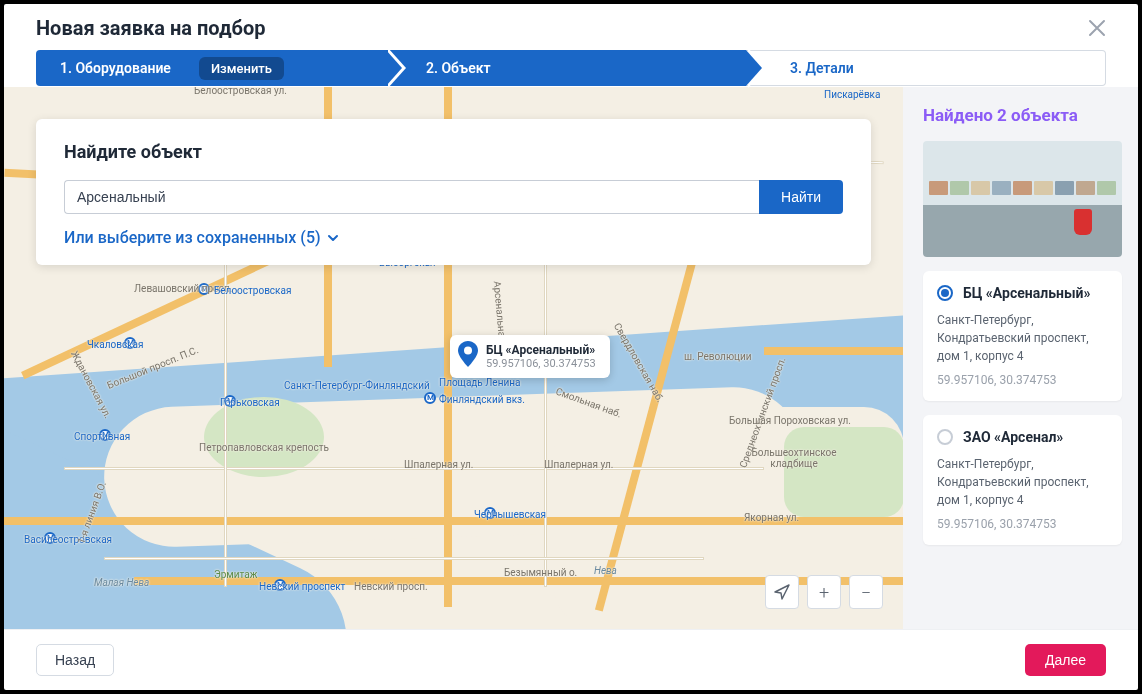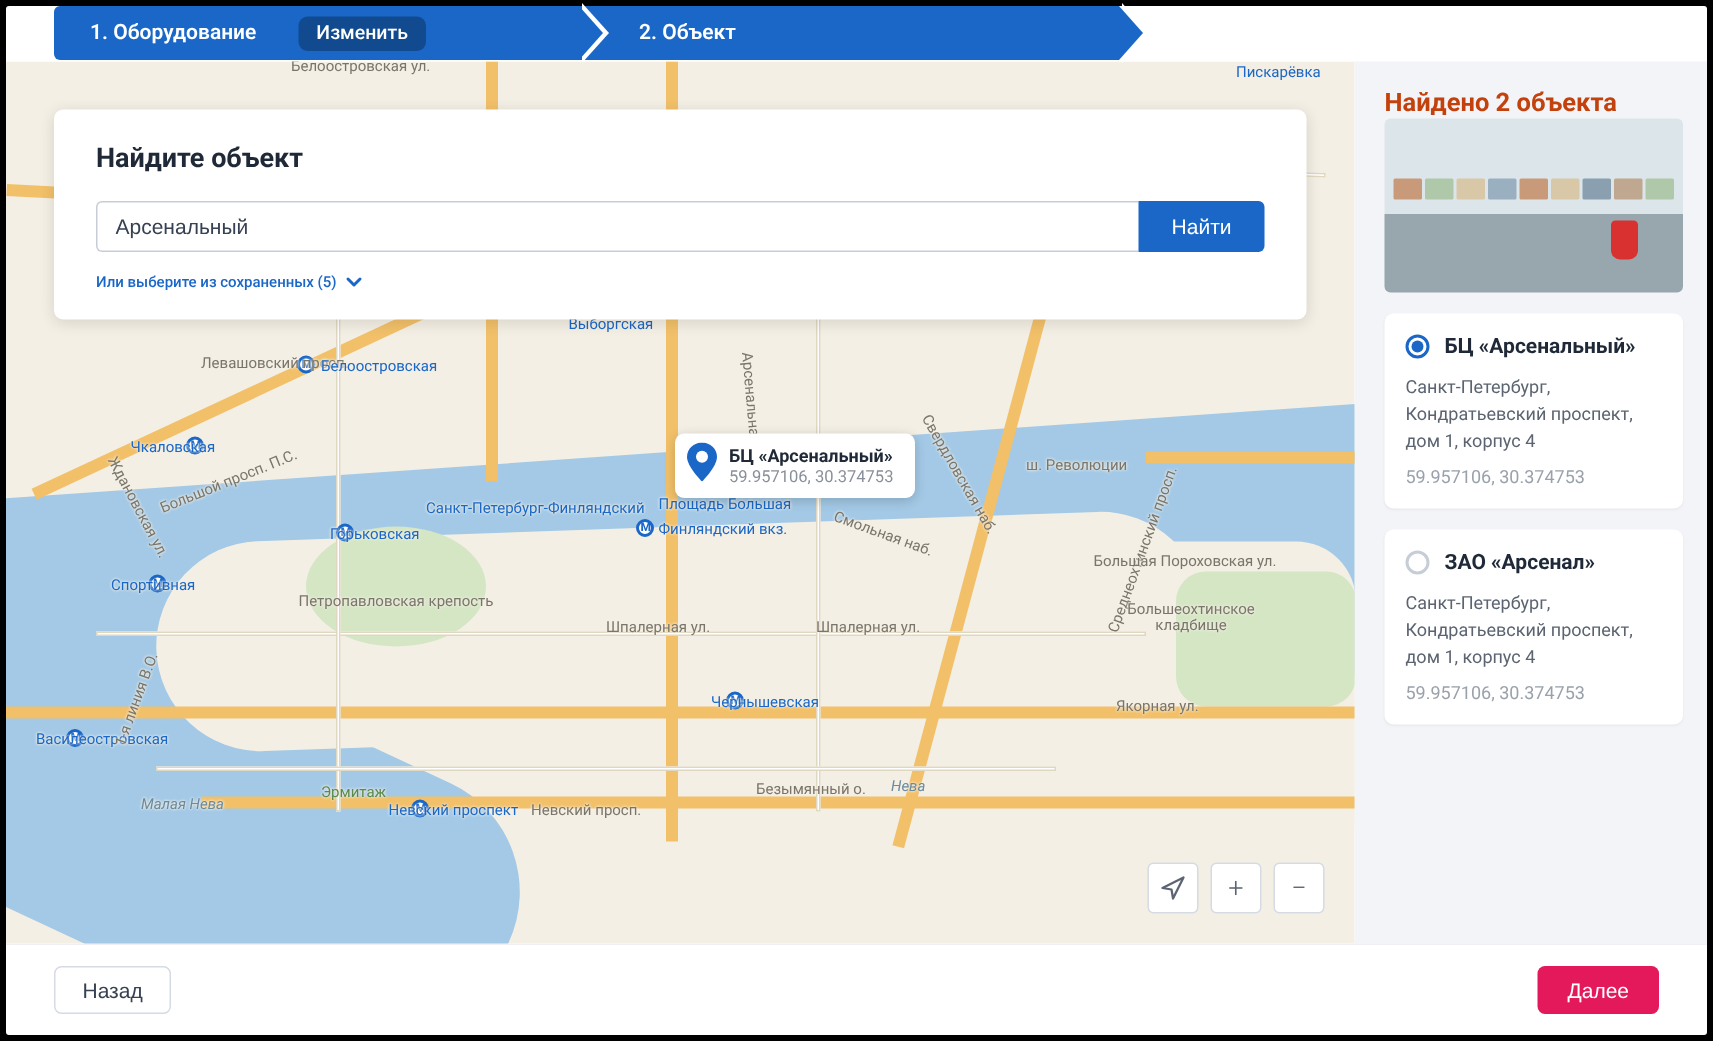--- a/index.html
+++ b/index.html
@@ -43,36 +43,36 @@
   .mlabel { position:absolute; font-size:10px; color:#7a756b; white-space:nowrap; text-shadow:0 0 2px #f4efe4,0 0 2px #f4efe4;}
   .metro { position:absolute; width:12px; height:12px; border:2px solid #1a67c7; border-radius:50%; background:#fff;}
   .metro::after{content:"М"; position:absolute; font-size:8px; color:#1a67c7; left:1px; top:-1px; font-weight:700;}
 
   
   .search-panel { position: absolute; left: 32px; top: 32px; right: 32px; background: #fff; border-radius: 6px; box-shadow: 0 2px 10px rgba(0,0,0,0.12); padding: 22px 28px 18px 28px; z-index:10;}
   .search-title { font-size: 18px; font-weight: 700; color: #1f2937; margin-bottom: 18px; }
   .search-row { display: flex; }
   .search-input { flex: 1; border: 1px solid #c7cdd6; border-right: none; border-radius: 4px 0 0 4px; padding: 8px 12px; font-size: 14px; color: #374151; }
   .search-btn { background: #1a67c7; color: #fff; border: none; padding: 8px 22px; border-radius: 0 4px 4px 0; font-size: 14px; cursor: pointer; font-weight:500;}
-  .saved-link { margin-top: 14px; color: #1a67c7; font-size: 10px; font-weight: 500; display: inline-flex; align-items: center; gap: 6px; cursor: pointer; }
+  .saved-link { margin-top: 14px; color: #1a67c7; font-size: 16px; font-weight: 500; display: inline-flex; align-items: center; gap: 6px; cursor: pointer; }
 
   
   .callout { position: absolute; left: 446px; top: 248px; background: #fff; border-radius: 6px; box-shadow: 0 2px 8px rgba(0,0,0,0.18); padding: 8px 14px 8px 36px; z-index:8;}
   .callout .pin { position:absolute; left:8px; top:6px; width:20px; height:26px; }
   .callout .ctitle { font-size: 12px; font-weight: 700; color: #1f2937; }
   .callout .ccoord { font-size: 11px; color: #8a9099; }
   .pin-dot{position:absolute; left:453px; top:284px; width:6px; height:6px; background:#1a67c7; border-radius:50%; border:2px solid #fff; z-index:7;}
 
   
   .map-ctrls { position: absolute; right: 20px; bottom: 20px; display: flex; gap: 8px; z-index:9;}
   .map-ctrls .btn { width: 34px; height: 34px; background: #fff; border: 1px solid #d5dbe3; border-radius: 4px; display:flex; align-items:center; justify-content:center; color:#5b6470; cursor:pointer; font-size:18px; font-weight:300;}
 
   
   .sidebar { width: 235px; flex-shrink: 0; background: #f3f4f7; padding: 18px 16px 10px 20px; overflow: auto; }
-  .side-title { font-size: 17px; font-weight: 700; color: #c2410c; }
+  .side-title { font-size: 17px; font-weight: 700; color: #8b5cf6; margin-bottom: 16px; }
   .thumb { width: 100%; height: 116px; border-radius: 4px; overflow:hidden; margin-bottom: 14px; background:linear-gradient(#dce6ea 0%,#dce6ea 55%, #97a7ad 55%, #97a7ad 100%); position:relative;}
   .thumb .buoy{position:absolute; right:30px; bottom:22px; width:18px; height:26px; background:#d93030; border-radius:3px 3px 6px 6px;}
   .thumb .sky{position:absolute; left:0; right:0; top:40px; height:20px; display:flex; gap:2px; padding:0 6px;}
   .thumb .sky span{flex:1; height:14px; border-radius:1px;}
   .result { background: #fff; border-radius: 6px; padding: 14px 14px; margin-bottom: 14px; box-shadow:0 1px 2px rgba(0,0,0,0.05);}
   .result .rtitle { display: flex; align-items: center; gap: 10px; font-size: 14px; font-weight: 700; color: #1f2937; margin-bottom: 10px; }
   .radio { width: 16px; height: 16px; border-radius: 50%; border: 2px solid #c7cdd6; flex-shrink: 0; position:relative;}
   .radio.sel { border-color: #1a67c7; }
   .radio.sel::after { content:""; position:absolute; left:2px; top:2px; width:8px; height:8px; border-radius:50%; background:#1a67c7;}
   .raddr { font-size: 12px; color: #5b6470; line-height: 1.5; margin-bottom: 8px; }
@@ -81,30 +81,41 @@
   
   .footer { padding: 14px 32px; display: flex; justify-content: space-between; align-items: center; border-top: 1px solid #eef0f3; }
   .btn-back { background: #fff; border: 1px solid #d5dbe3; color: #374151; padding: 7px 18px; border-radius: 5px; font-size: 14px; cursor: pointer; }
   .btn-next { background: #e3195b; border: none; color: #fff; padding: 8px 20px; border-radius: 5px; font-size: 14px; font-weight: 500; cursor: pointer; }
 </style>
 </head>
 <body>
 
 <div class="window">
 
+  <div class="header">
+    <div class="title">Новая заявка на подбор</div>
+    <div class="close">
+      <svg viewBox="0 0 18 18" width="18" height="18">
+          <path d="M2 2 L16 16 M16 2 L2 16" stroke="currentColor" stroke-width="2" stroke-linecap="round"></path>
+        </svg>
+    </div>
+  </div>
 
   <div class="stepper">
     <div class="step step1">
       <span>1. Оборудование</span>
       <span class="pill">Изменить</span>
       <span class="sepwhite"></span>
     </div>
     <div class="step step2">
       <span>2. Объект</span>
       <span class="sepwhite"></span>
+    </div>
+    <div class="step step3">
+      <span>3. Детали</span>
     </div>
   </div>
 
   <div class="content">
     <div class="body-inner">
       <div class="map-area">
         <div class="map-bg">
 
           <div style="position:absolute; left:-100px; top:260px; width:1100px; height:180px; background:#a3c9e6; transform:rotate(-4deg); border-radius:80px;"></div>
           <div style="position:absolute; left:-150px; top:400px; width:500px; height:200px; background:#a3c9e6; transform:rotate(25deg); border-radius:80px;"></div>
@@ -140,21 +151,21 @@
 
           <div class="mlabel" style="left:190px; top:-2px;">Белоостровская ул.</div>
           <div class="mlabel" style="left:820px; top:2px; color:#1a67c7;">Пискарёвка</div>
           <div class="mlabel" style="left:130px; top:196px;">Левашовский просп.</div>
           <div class="mlabel" style="left:210px; top:198px; color:#1a67c7;">Белоостровская</div>
           <div class="mlabel" style="left:83px; top:252px; color:#1a67c7;">Чкаловская</div>
           <div class="mlabel" style="left:100px; top:275px; transform:rotate(-22deg);">Большой просп. П.С.</div>
           <div class="mlabel" style="left:50px; top:292px; transform:rotate(62deg);">Ждановская ул.</div>
           <div class="mlabel" style="left:375px; top:170px; color:#1a67c7;">Выборгская</div>
           <div class="mlabel" style="left:455px; top:230px; transform:rotate(85deg);">Арсенальная наб.</div>
-          <div class="mlabel" style="left:435px; top:290px; color:#1a67c7;">Площадь Большая</div>
+          <div class="mlabel" style="left:435px; top:290px; color:#1a67c7;">Площадь Ленина</div>
           <div class="mlabel" style="left:280px; top:293px; color:#1a67c7;">Санкт-Петербург-Финляндский</div>
           <div class="mlabel" style="left:435px; top:307px; color:#1a67c7;">Финляндский вкз.</div>
           <div class="mlabel" style="left:195px; top:355px; text-align:left;">Петропавловская крепость</div>
           <div class="mlabel" style="left:216px; top:310px; color:#1a67c7;">Горьковская</div>
           <div class="mlabel" style="left:70px; top:344px; color:#1a67c7;">Спортивная</div>
           <div class="mlabel" style="left:680px; top:264px;">ш. Революции</div>
           <div class="mlabel" style="left:590px; top:270px; transform:rotate(60deg);">Свердловская наб.</div>
           <div class="mlabel" style="left:550px; top:310px; transform:rotate(20deg);">Смольная наб.</div>
           <div class="mlabel" style="left:400px; top:372px;">Шпалерная ул.</div>
           <div class="mlabel" style="left:540px; top:372px;">Шпалерная ул.</div>

